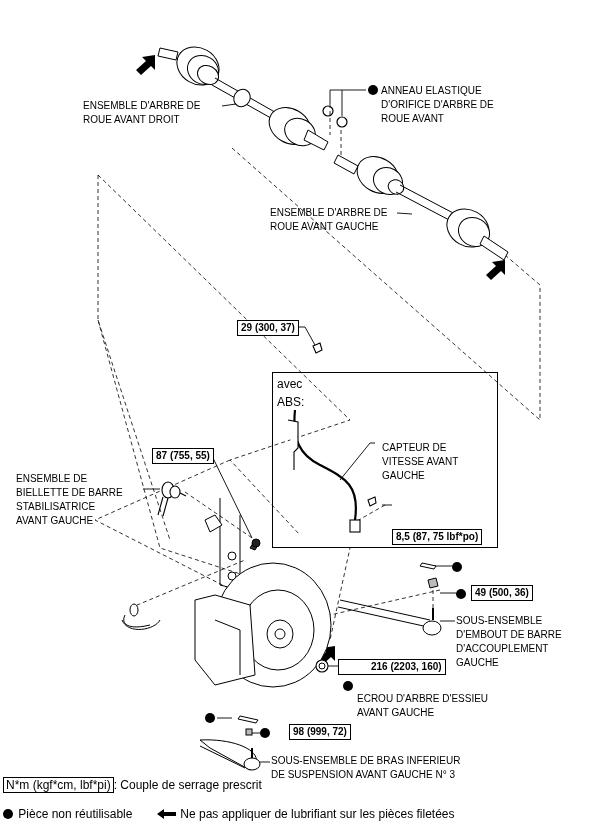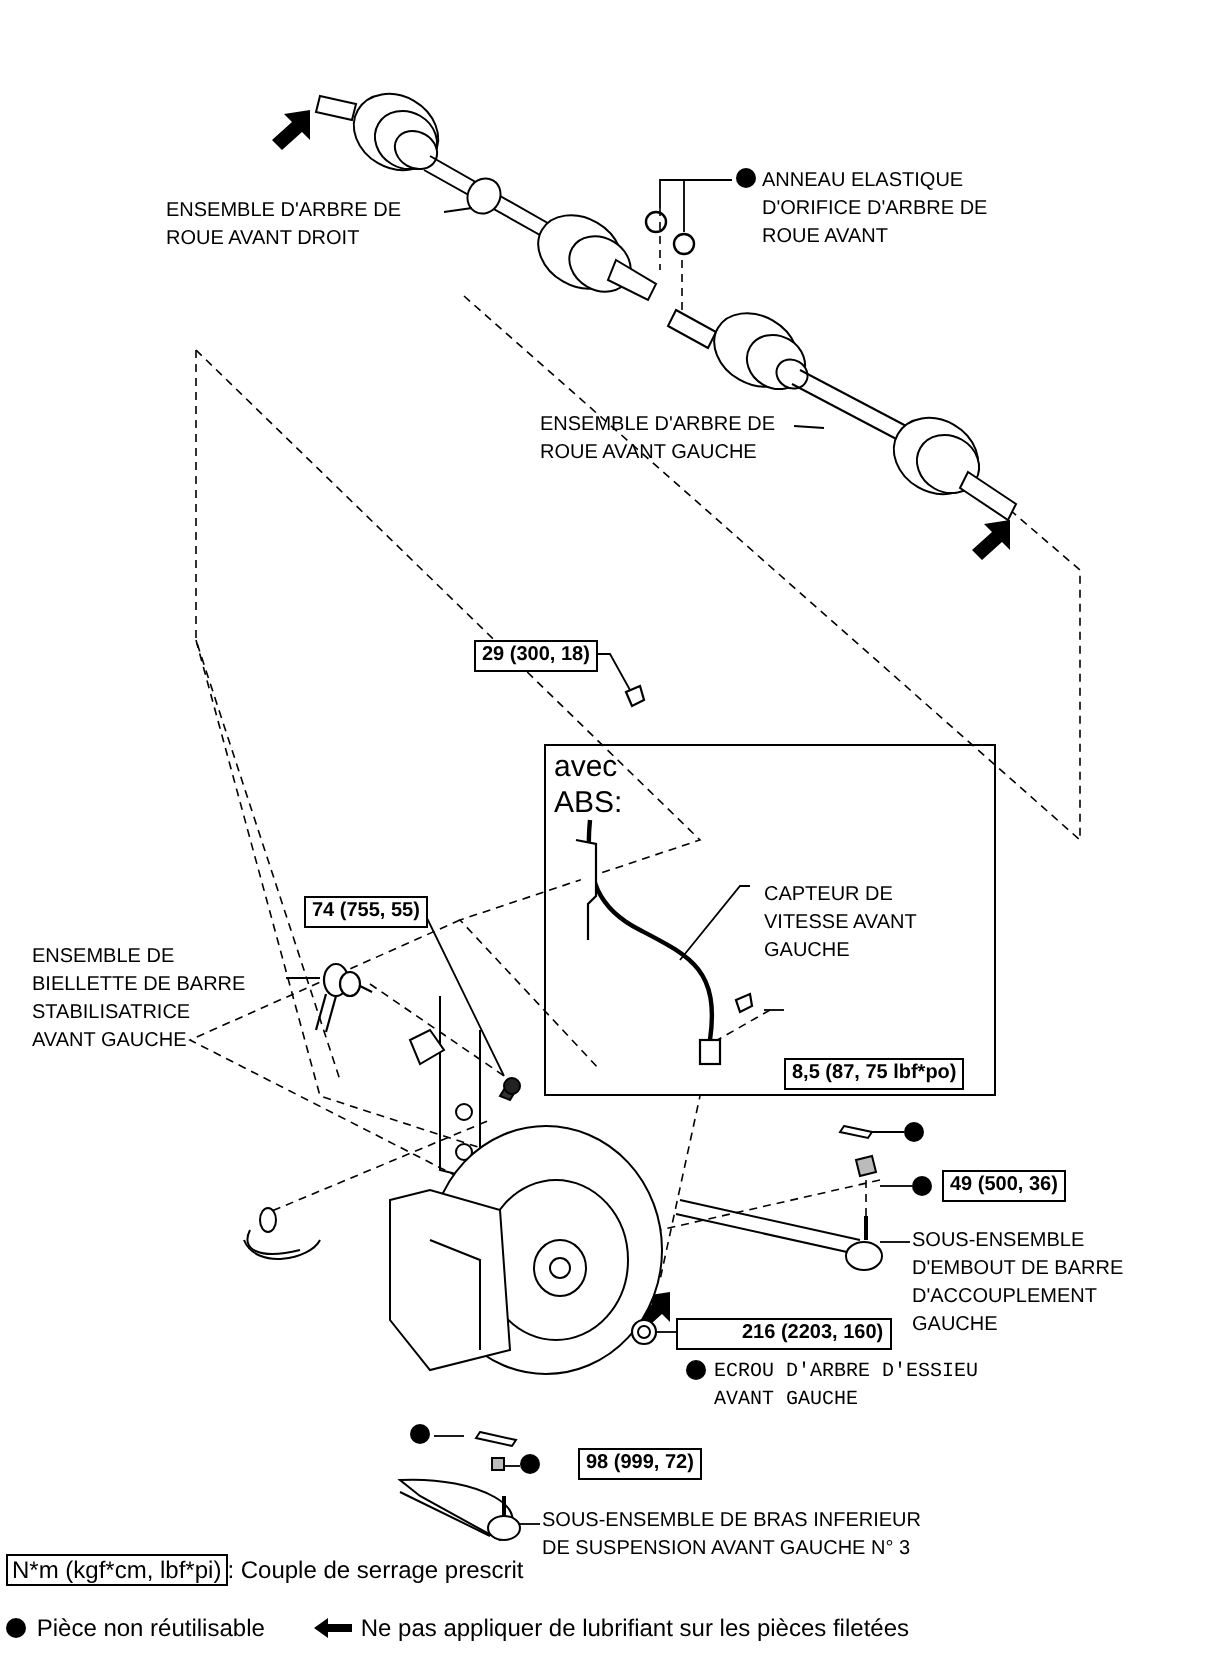--- a/index.html
+++ b/index.html
@@ -6,21 +6,21 @@
   body { width:605px; height:834px; position:relative; overflow:hidden;
          font-family:"Liberation Sans", sans-serif; color:#000; }
   svg#art { position:absolute; left:0; top:0; }
   .lbl { position:absolute; font-size:10px; line-height:14px; white-space:pre; }
   .spec { position:absolute; font-size:10px; font-weight:bold; border:1.3px solid #000;
           padding:1px 3px; line-height:12px; background:#fff; white-space:nowrap; }
   .dot { display:inline-block; width:10px; height:10px; border-radius:50%; background:#000;
          vertical-align:-1px; margin-right:2px; }
   .absbox { position:absolute; left:272px; top:372px; width:226px; height:176px;
             border:1.6px solid #000; box-sizing:border-box; }
-  .abs-title { position:absolute; left:4px; top:2px; font-size:15px; line-height:18px; white-space:pre; }
+  .abs-title { position:absolute; left:4px; top:2px; font-size:12px; line-height:18px; white-space:pre; }
   .legend { position:absolute; font-size:12px; line-height:14px; white-space:nowrap; }
   .legend .box { border:1.2px solid #000; padding:0 2px; }
 </style>
 </head>
 <body>
 
 <svg id="art" width="605" height="834" viewBox="0 0 605 834">
   <g fill="none" stroke="#000" stroke-width="1">
 
     <g stroke-dasharray="4,3" stroke-width="0.8">
@@ -163,47 +163,47 @@
 </svg>
 
 <div class="lbl" style="left:83px;top:99px;">ENSEMBLE D'ARBRE DE
 ROUE AVANT DROIT</div>
 <div class="lbl" style="left:368px;top:84px;"><span class="dot"></span><span style="position:absolute;left:13px;top:0;">ANNEAU ELASTIQUE
 D'ORIFICE D'ARBRE DE
 ROUE AVANT</span></div>
 <div class="lbl" style="left:270px;top:206px;">ENSEMBLE D'ARBRE DE
 ROUE AVANT GAUCHE</div>
 
-<div class="spec" style="left:237px;top:320px;">29 (300, 18)</div>
+<div class="spec" style="left:237px;top:320px;">29 (300, 37)</div>
 
 <div class="absbox">
   <div class="abs-title">avec
 ABS:</div>
 </div>
 <div class="lbl" style="left:382px;top:441px;">CAPTEUR DE
 VITESSE AVANT
 GAUCHE</div>
 <div class="spec" style="left:392px;top:497px;margin-top:32px;">8,5 (87, 75 lbf*po)</div>
 
-<div class="spec" style="left:152px;top:448px;">74 (755, 55)</div>
+<div class="spec" style="left:152px;top:448px;">87 (755, 55)</div>
 <div class="lbl" style="left:16px;top:472px;">ENSEMBLE DE
 BIELLETTE DE BARRE
 STABILISATRICE
 AVANT GAUCHE</div>
 
 <div class="lbl" style="left:452px;top:561px;"><span class="dot"></span></div>
 <div class="lbl" style="left:456px;top:588px;"><span class="dot"></span></div>
 <div class="spec" style="left:471px;top:585px;">49 (500, 36)</div>
 <div class="lbl" style="left:456px;top:614px;">SOUS-ENSEMBLE
 D'EMBOUT DE BARRE
 D'ACCOUPLEMENT
 GAUCHE</div>
 
 <div class="spec" style="left:338px;top:659px;padding-left:32px;">216 (2203, 160)</div>
-<div class="lbl" style="left:343px;top:680px;"><span class="dot"></span><span style="position:absolute;left:14px;top:0;font-family:Liberation Mono, monospace;">ECROU D'ARBRE D'ESSIEU
+<div class="lbl" style="left:343px;top:680px;"><span class="dot"></span><span style="position:absolute;left:14px;top:12px;">ECROU D'ARBRE D'ESSIEU
 AVANT GAUCHE</span></div>
 
 <div class="lbl" style="left:205px;top:712px;"><span class="dot"></span></div>
 <div class="lbl" style="left:260px;top:727px;"><span class="dot"></span></div>
 <div class="spec" style="left:289px;top:724px;">98 (999, 72)</div>
 <div class="lbl" style="left:271px;top:754px;">SOUS-ENSEMBLE DE BRAS INFERIEUR
 DE SUSPENSION AVANT GAUCHE N° 3</div>
 
 <div class="legend" style="left:3px;top:778px;"><span class="box">N*m (kgf*cm, lbf*pi)</span><span>: Couple de serrage prescrit</span></div>
 <div class="legend" style="left:3px;top:807px;"><span class="dot"></span> <span>Pièce non réutilisable</span></div>

